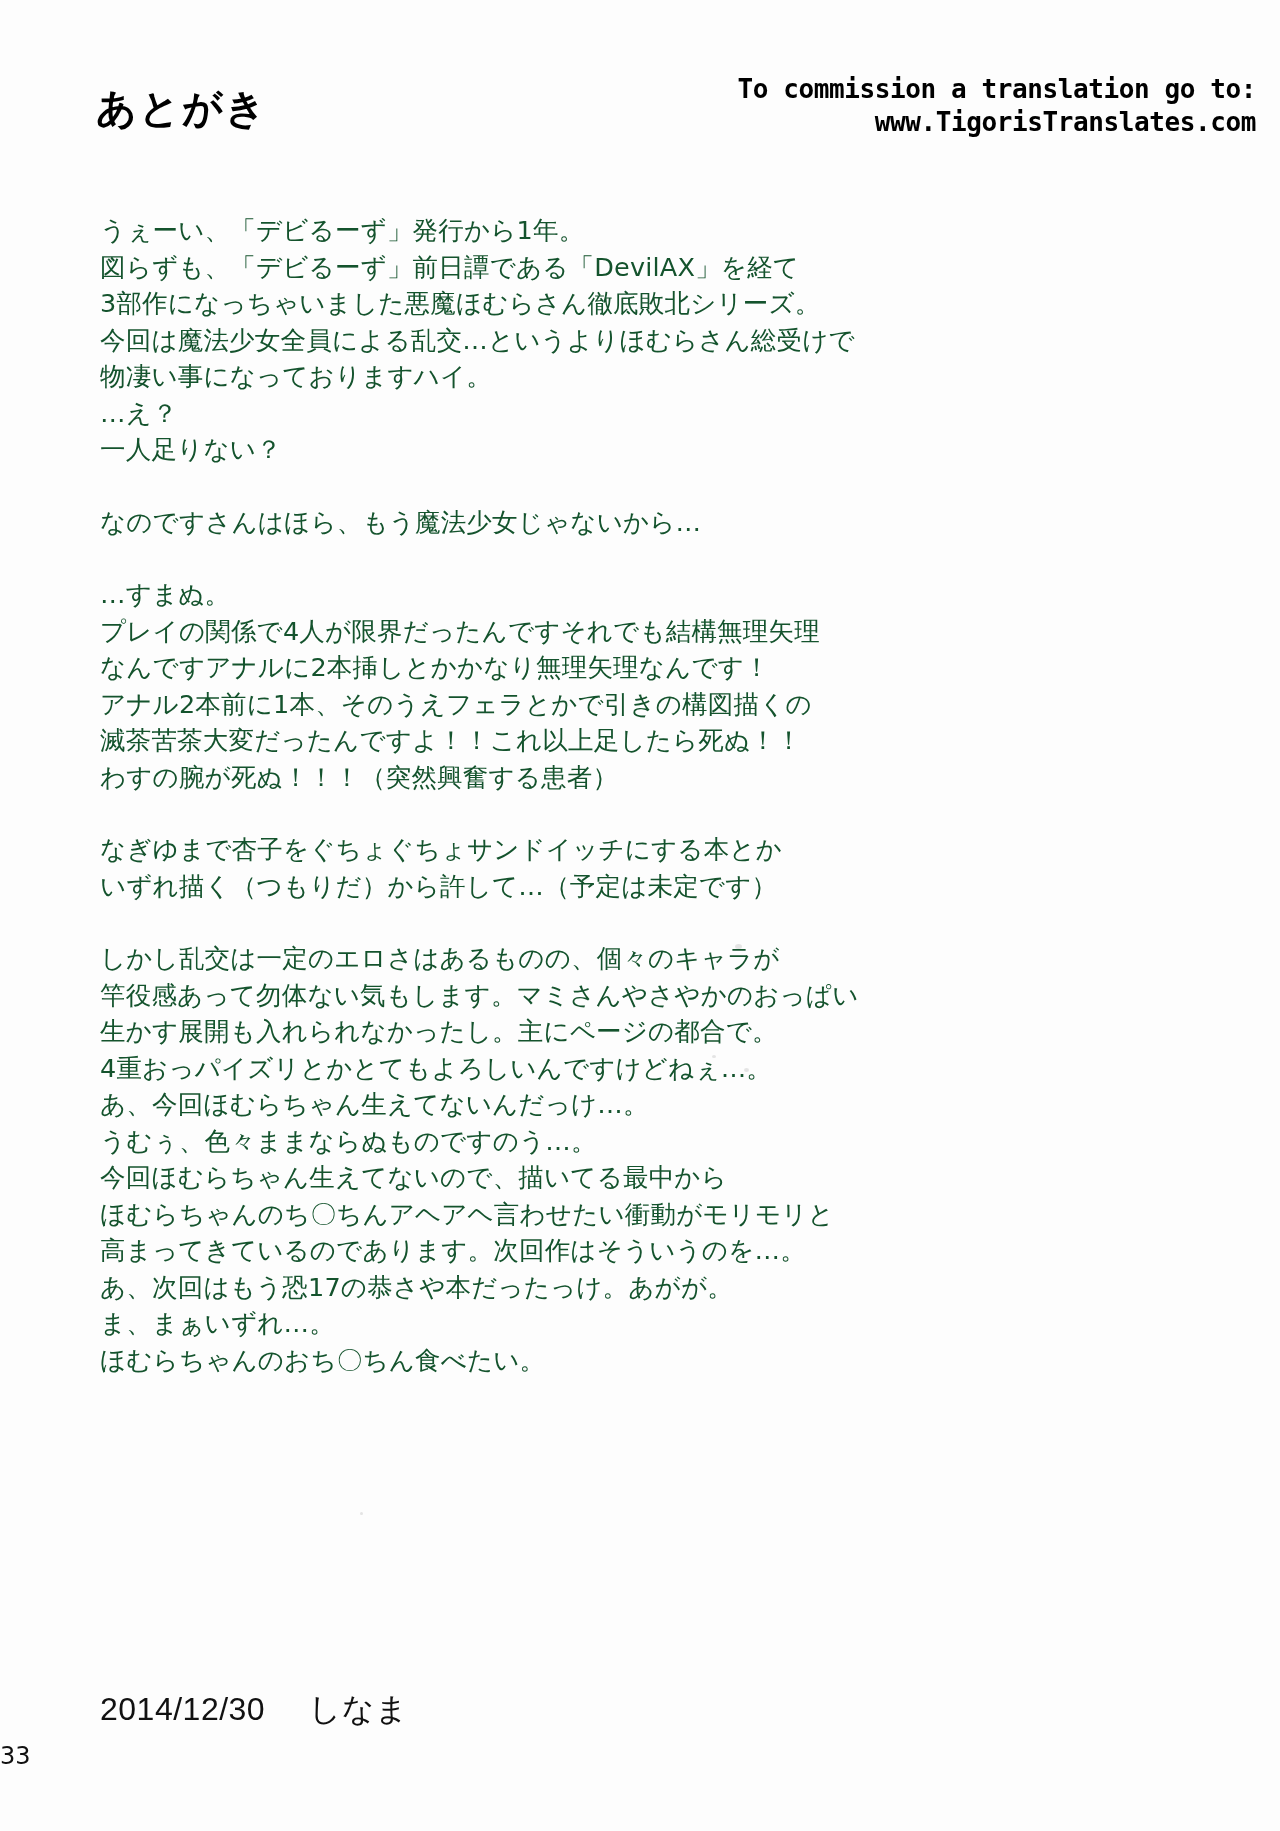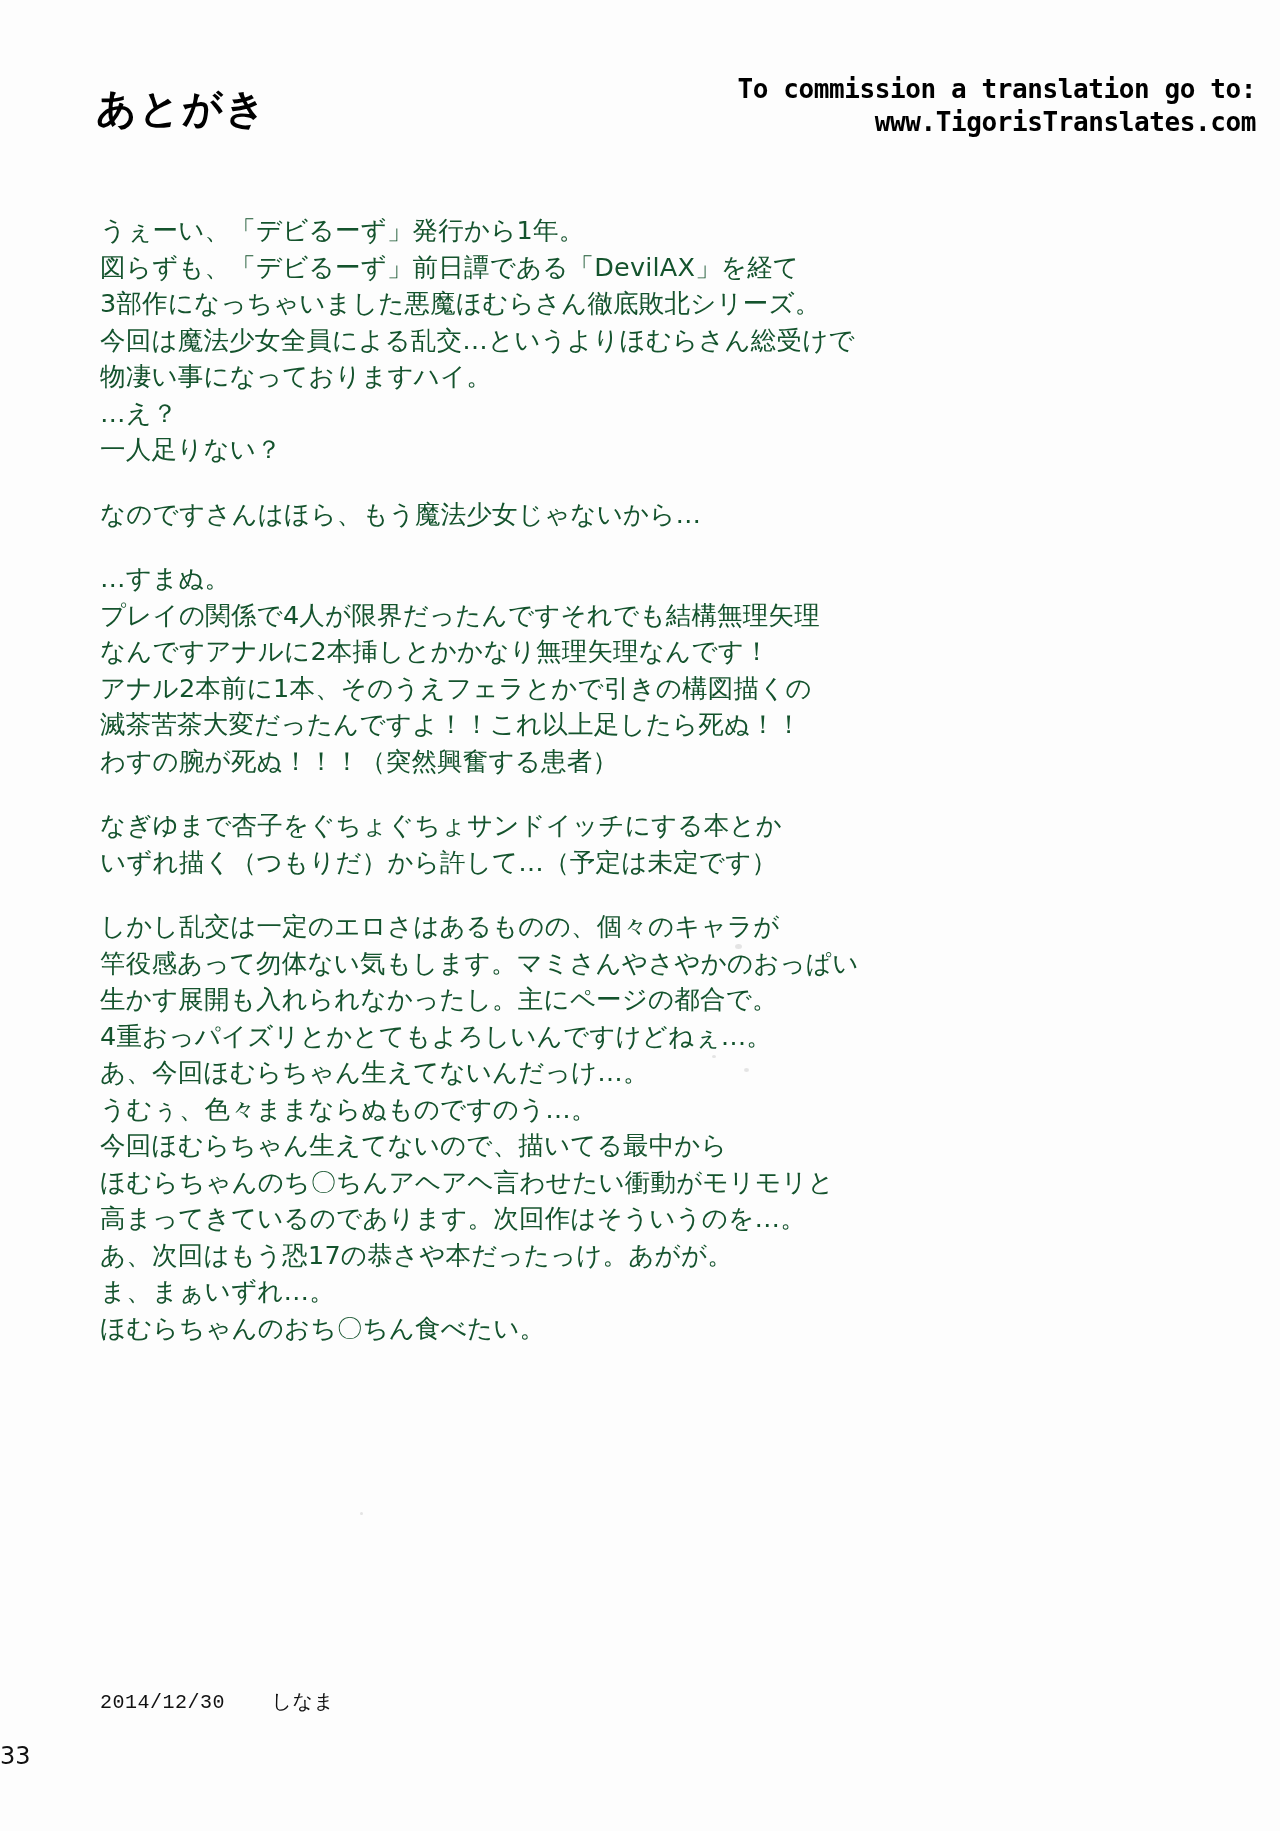--- a/index.html
+++ b/index.html
@@ -60,28 +60,28 @@
     font-size: 25.5px;
     line-height: 36.5px;
     color: #14532d;
     letter-spacing: 0.2px;
   }
   .body-text p {
     margin: 0;
     white-space: pre-wrap;
   }
   .body-text p.gap {
-    margin-top: 28px;
+    margin-top: 36px;
   }
   .signature {
     position: absolute;
     left: 100px;
     top: 1688px;
-    font-family: Liberation Mono, monospace;
-    font-size: 20px;
+    font-family: Liberation Sans, sans-serif;
+    font-size: 32px;
     color: #111;
     letter-spacing: 0.5px;
   }
   .signature .date { margin-right: 34px; }
   .page-number {
     position: absolute;
     left: 0;
     right: 0;
     top: 1742px;
     font-family: "DejaVu Sans", sans-serif;

